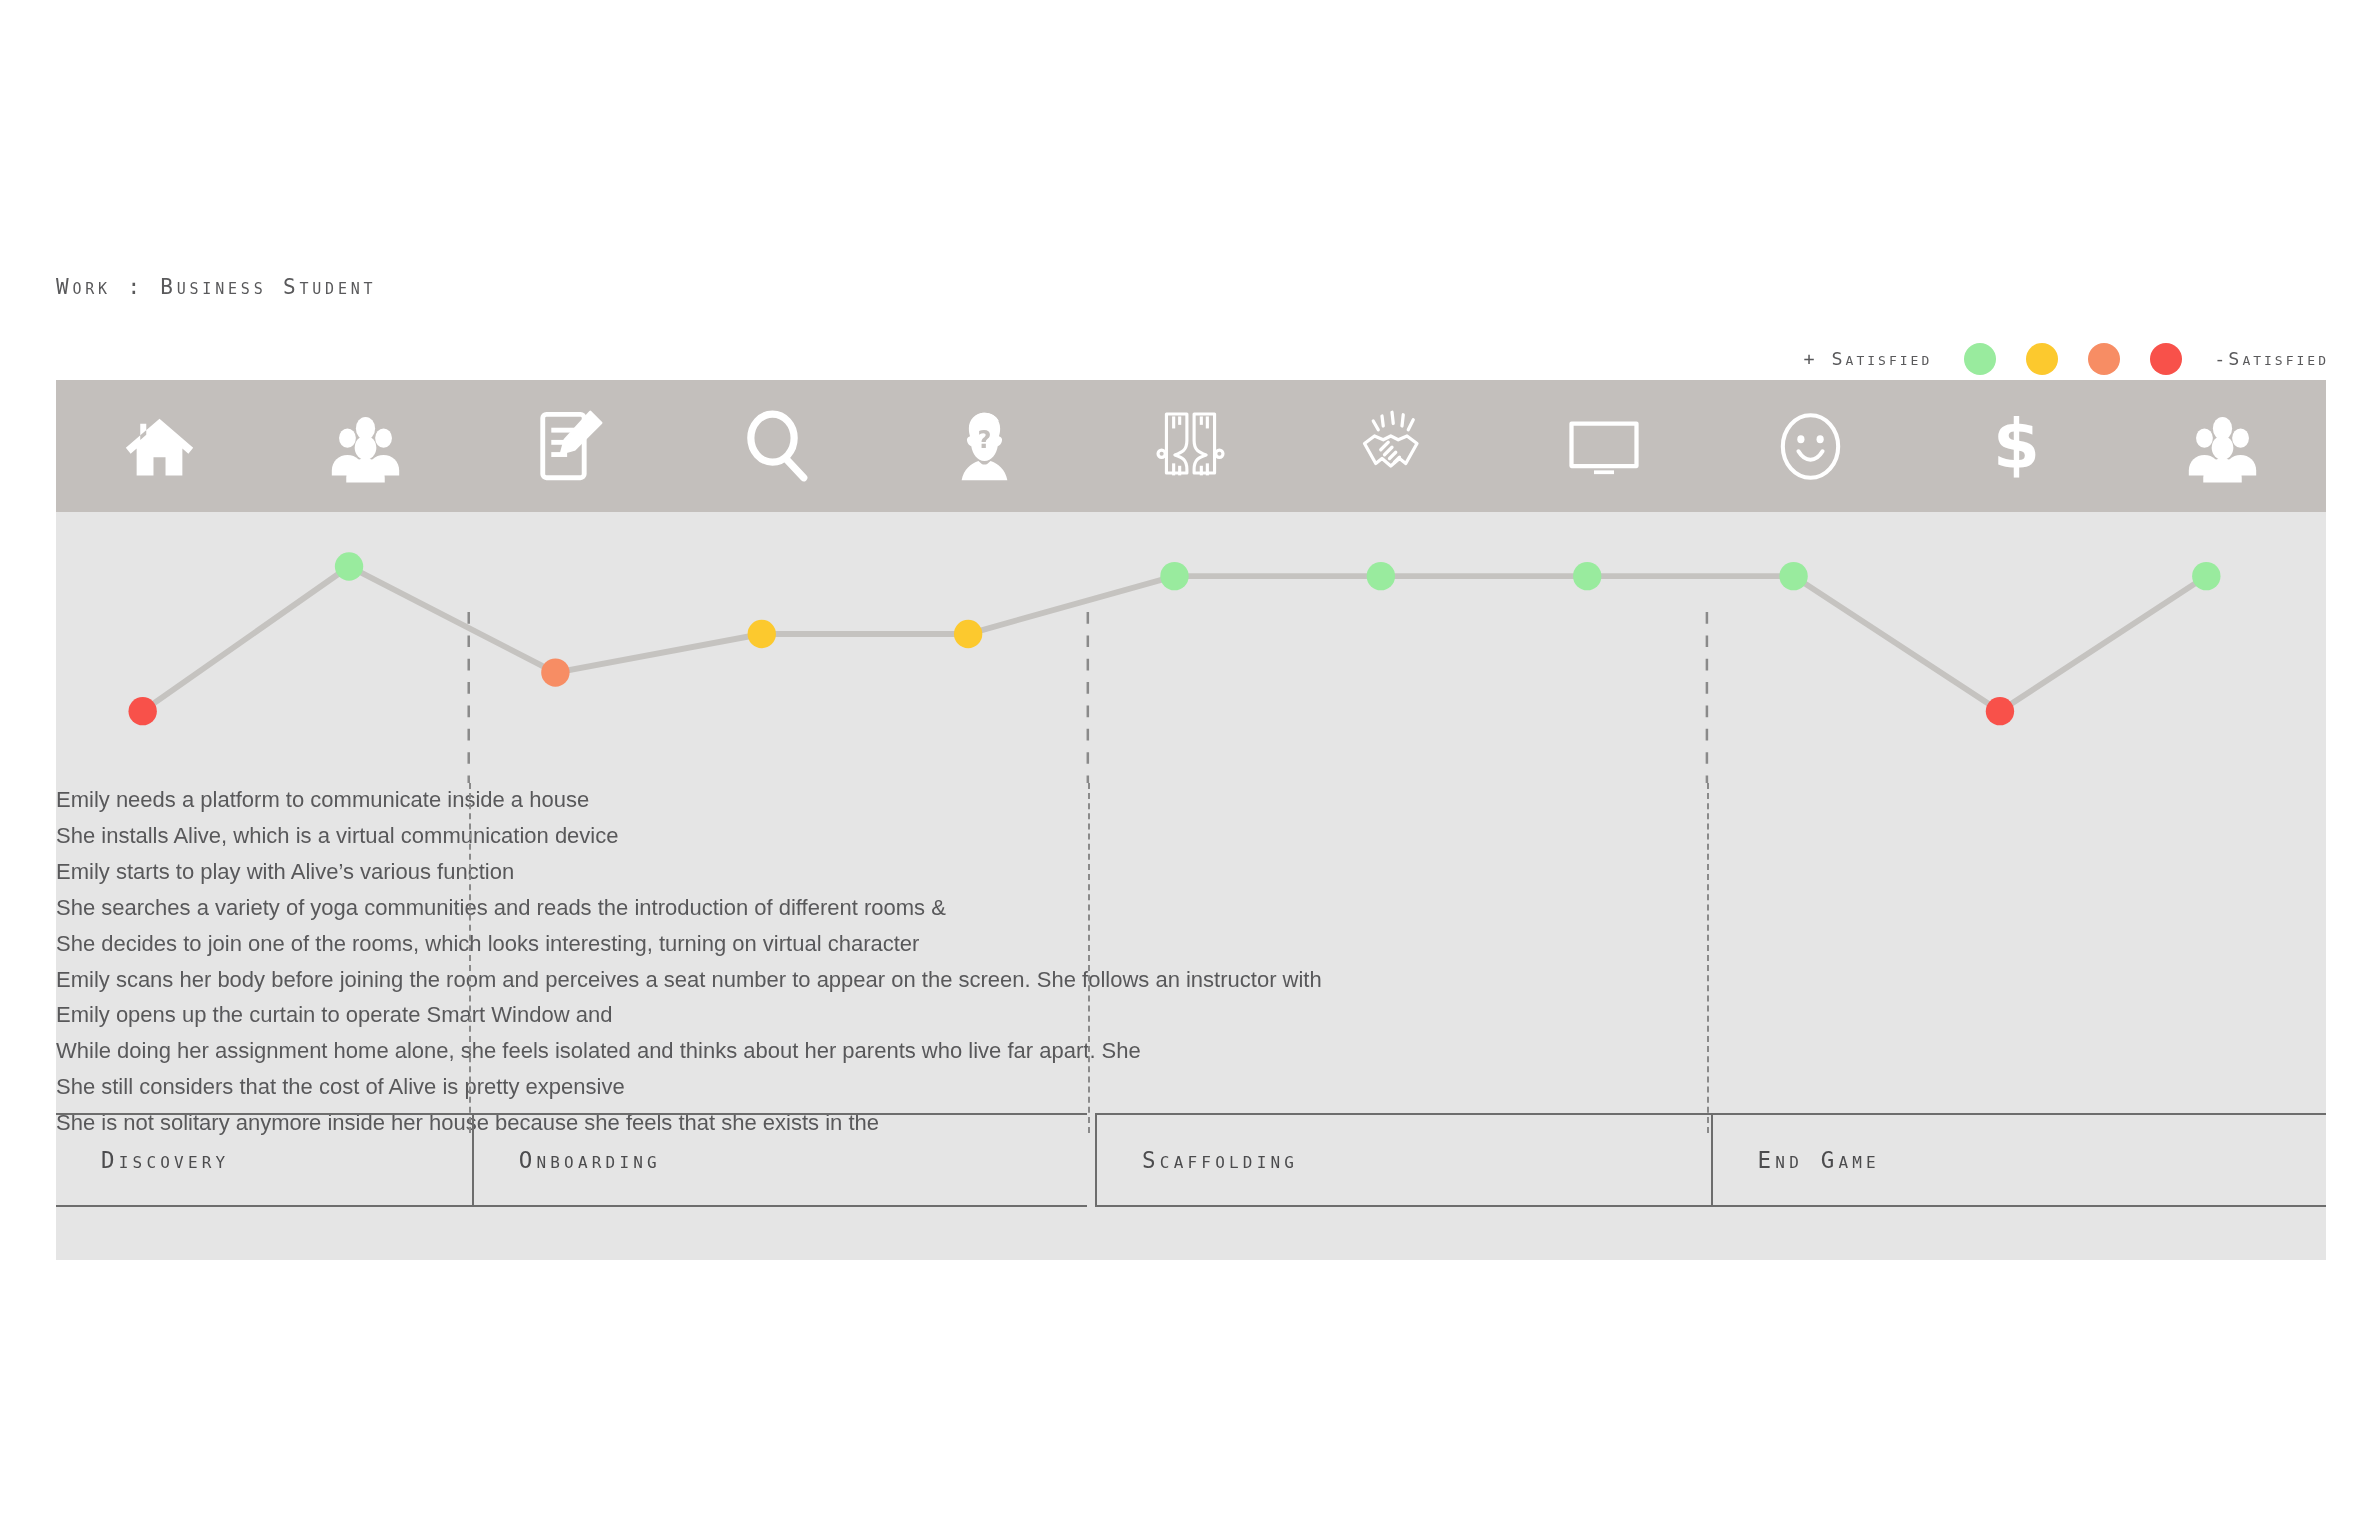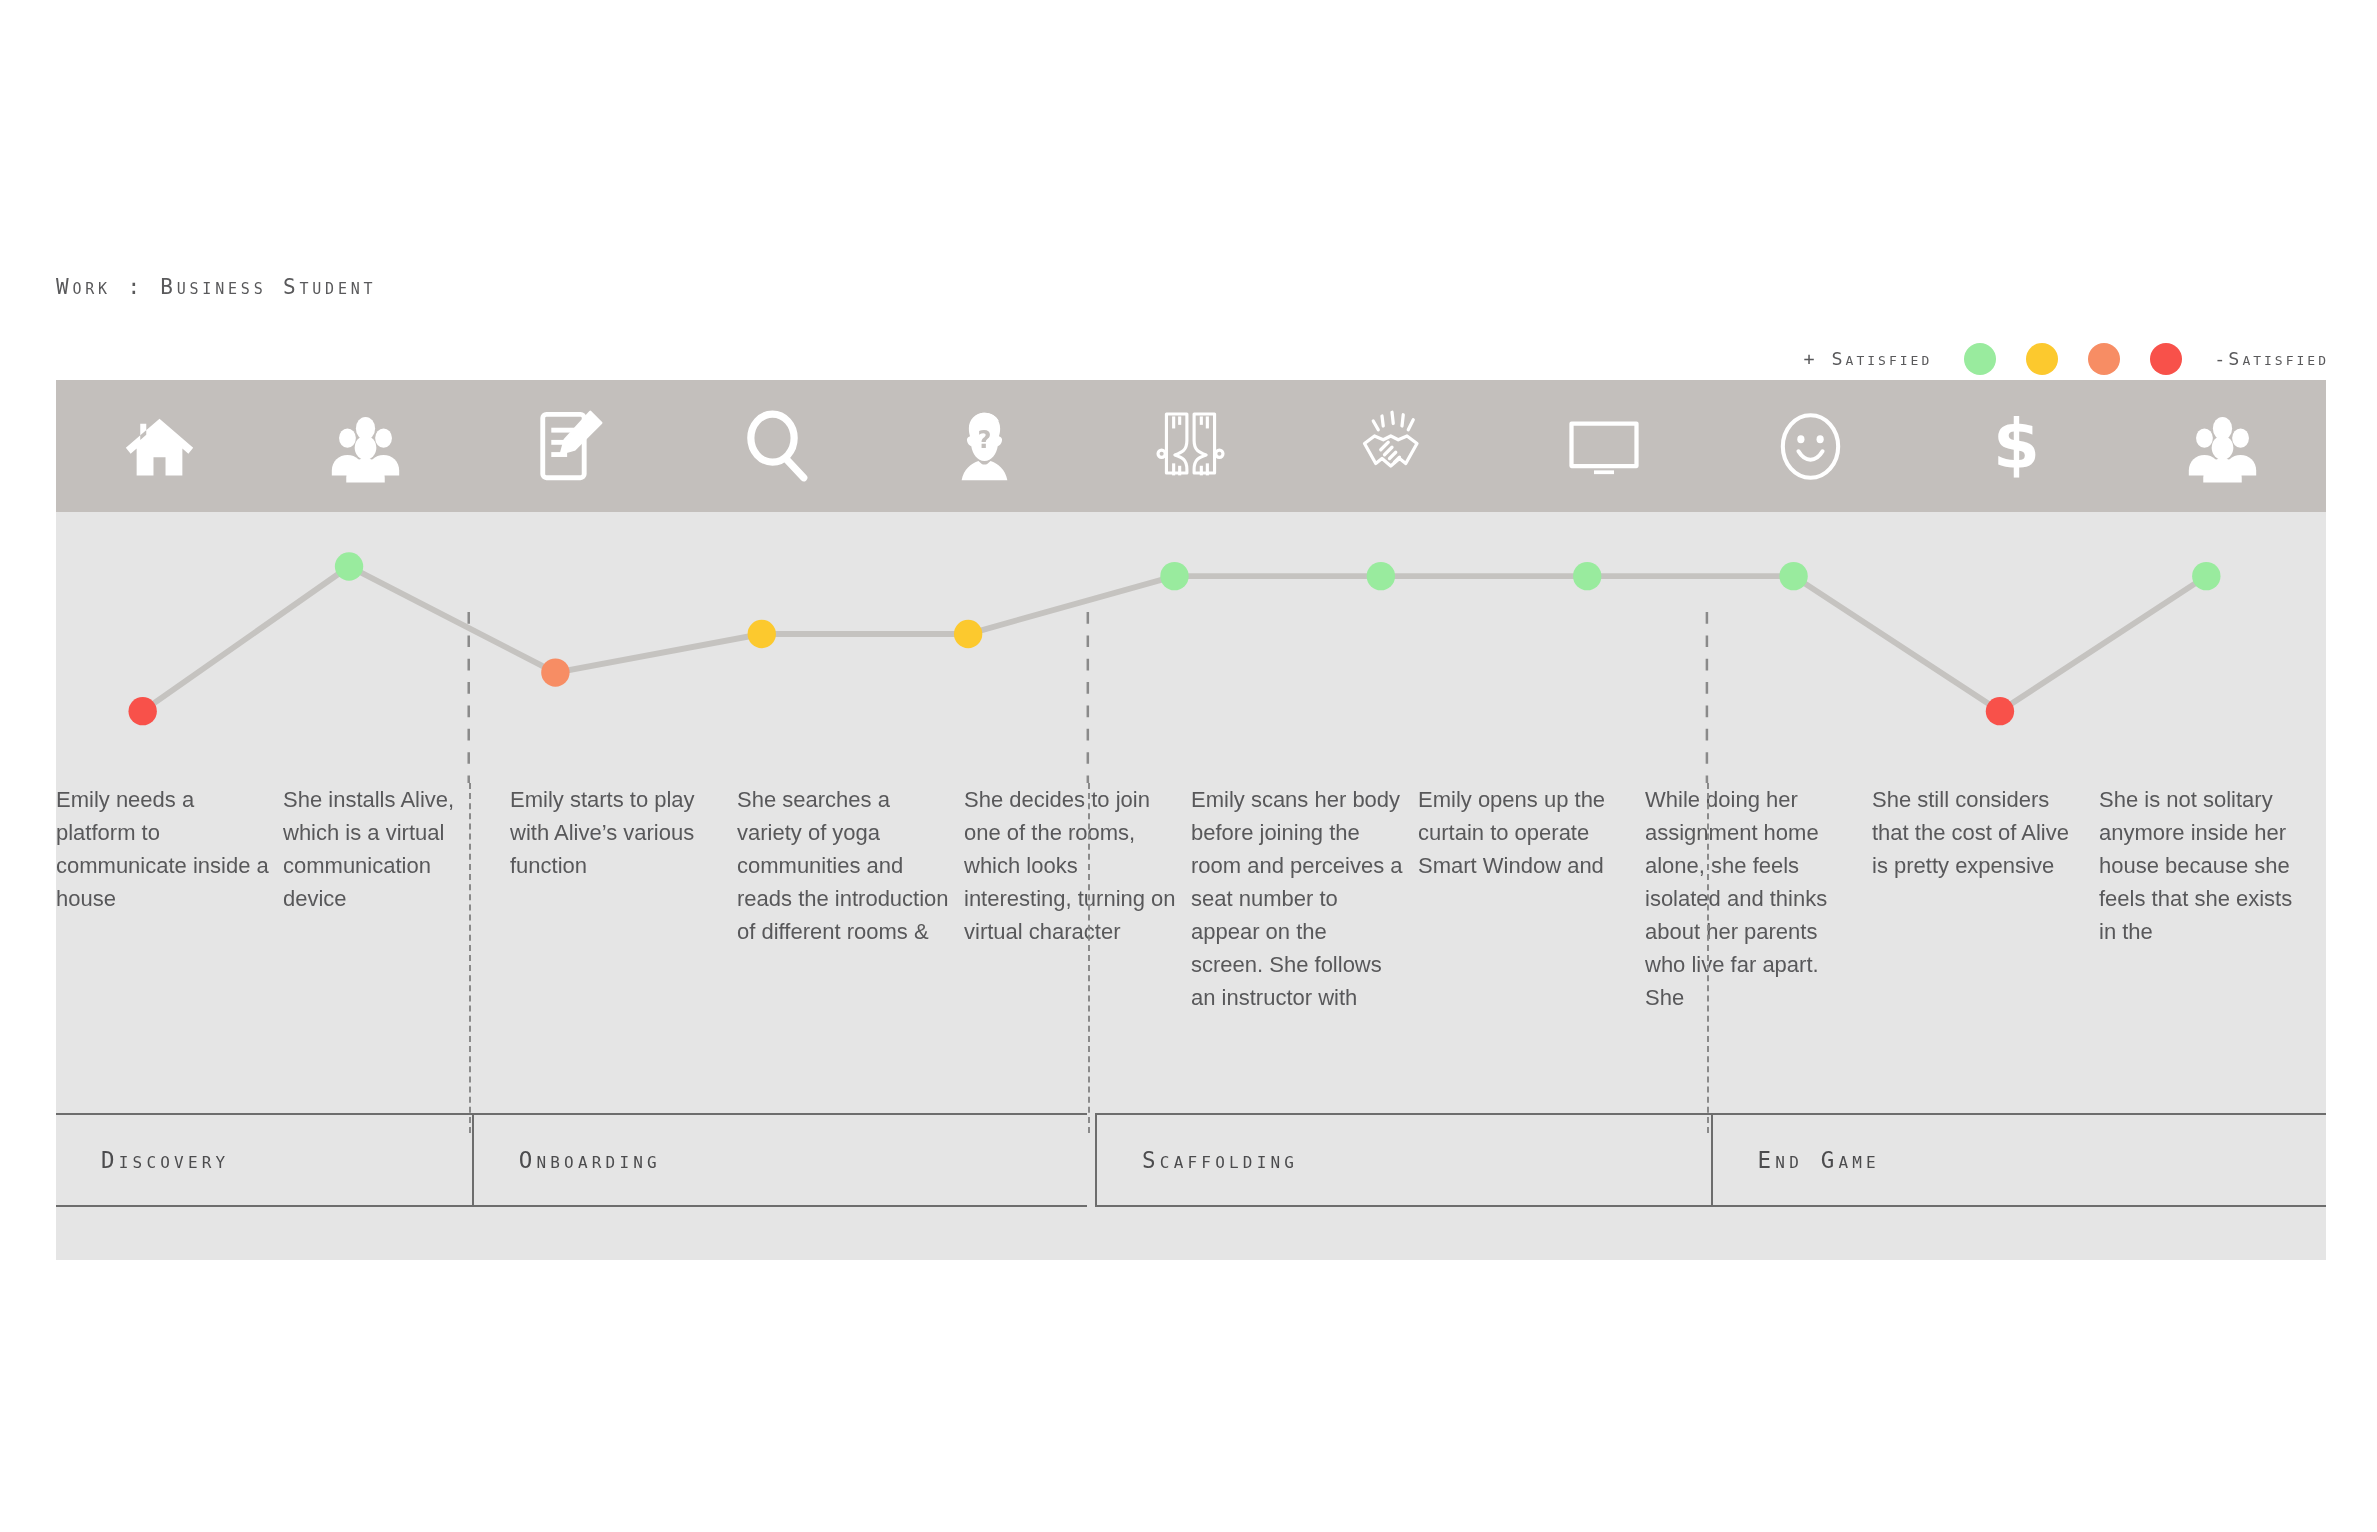--- a/index.html
+++ b/index.html
@@ -103,20 +103,21 @@
     width: 100%;
     height: 100%;
   }
 
   
   #story-row {
     position: relative;
     display: flex;
     height: 359px;
     padding: 0;
+    flex-direction: column;
   }
   .story-cell {
     flex: 1 1 0;
     padding: 0 13.4px 0 0;
     box-sizing: border-box;
   }
   .story-text {
     font-family: "Liberation Sans", sans-serif;
     font-size: 22px;
     line-height: 33px;

